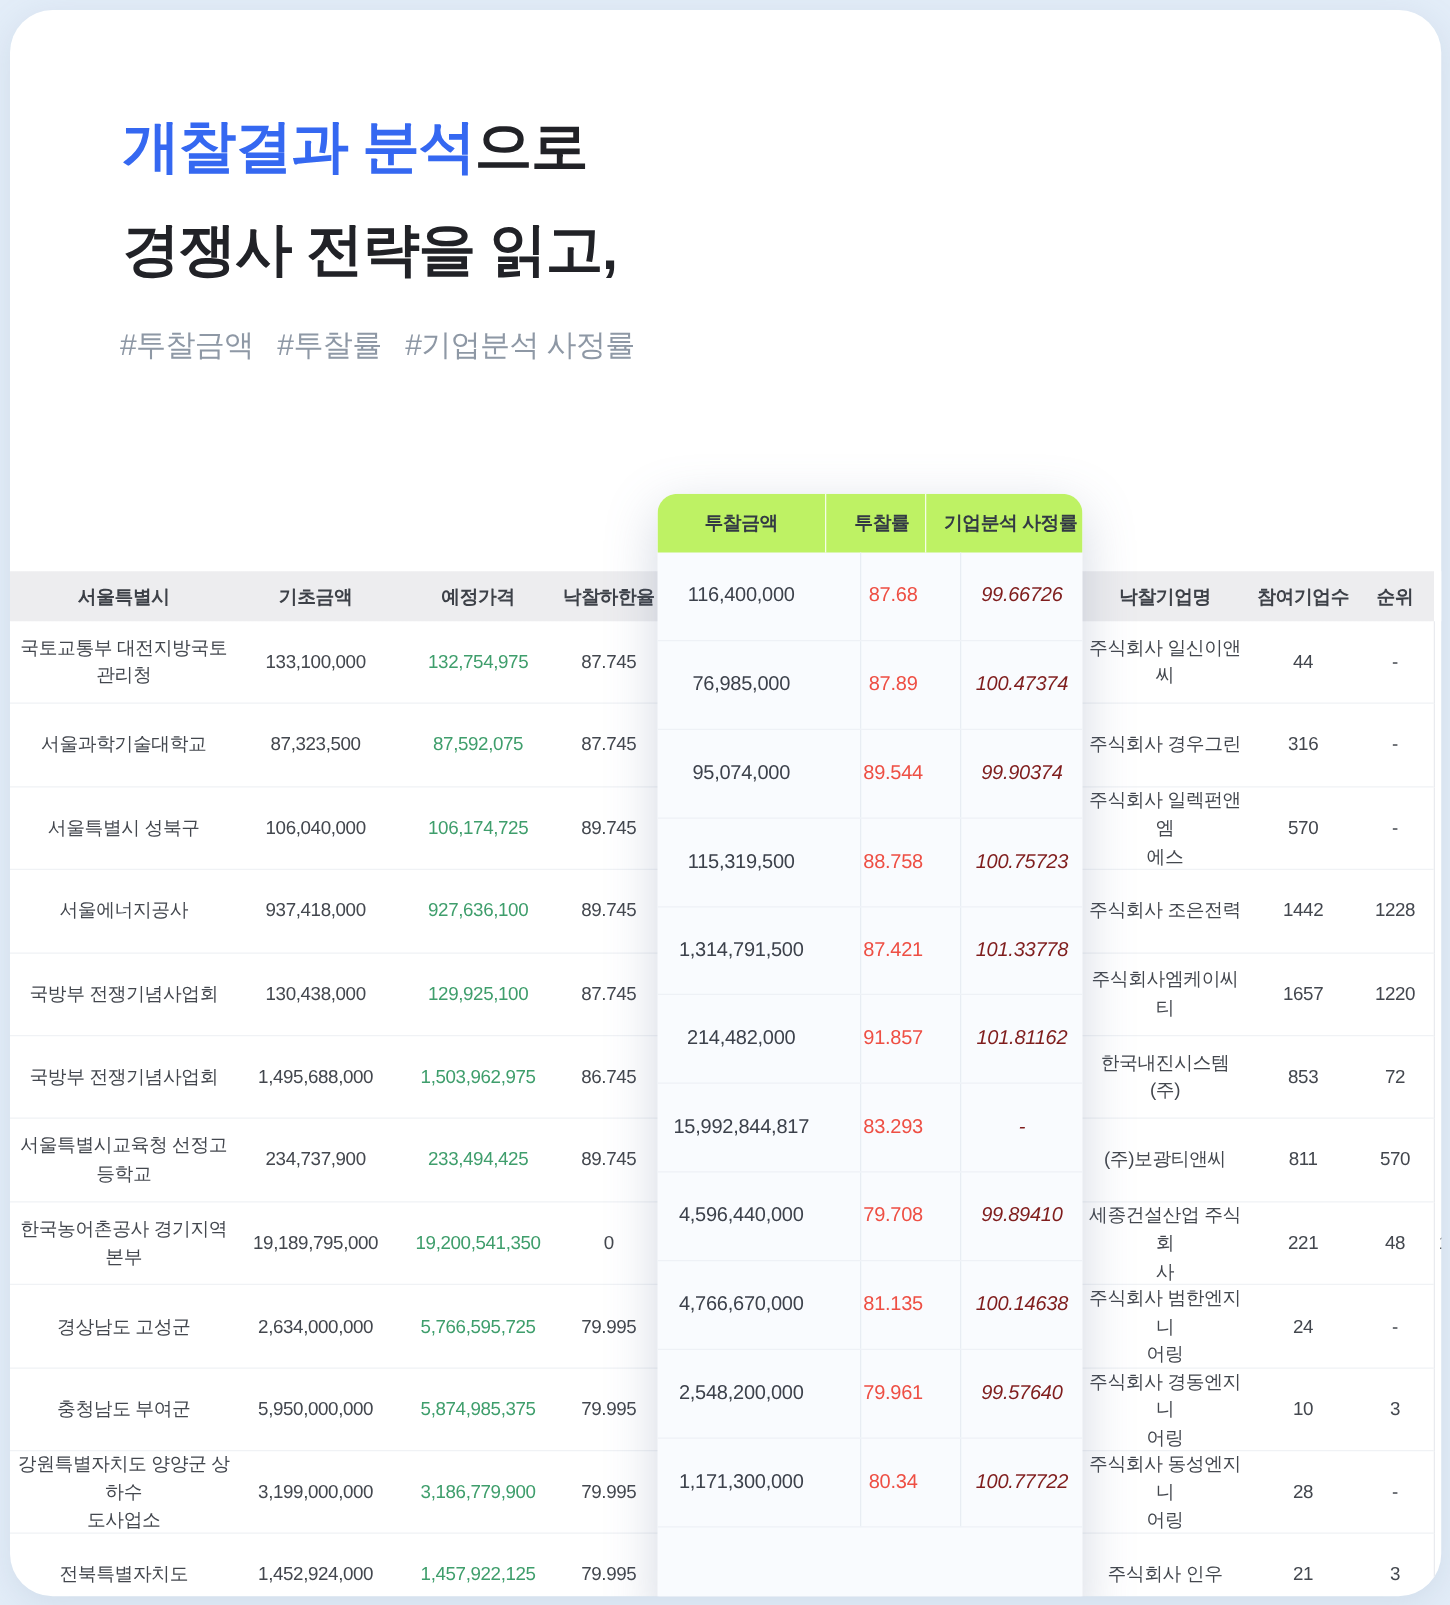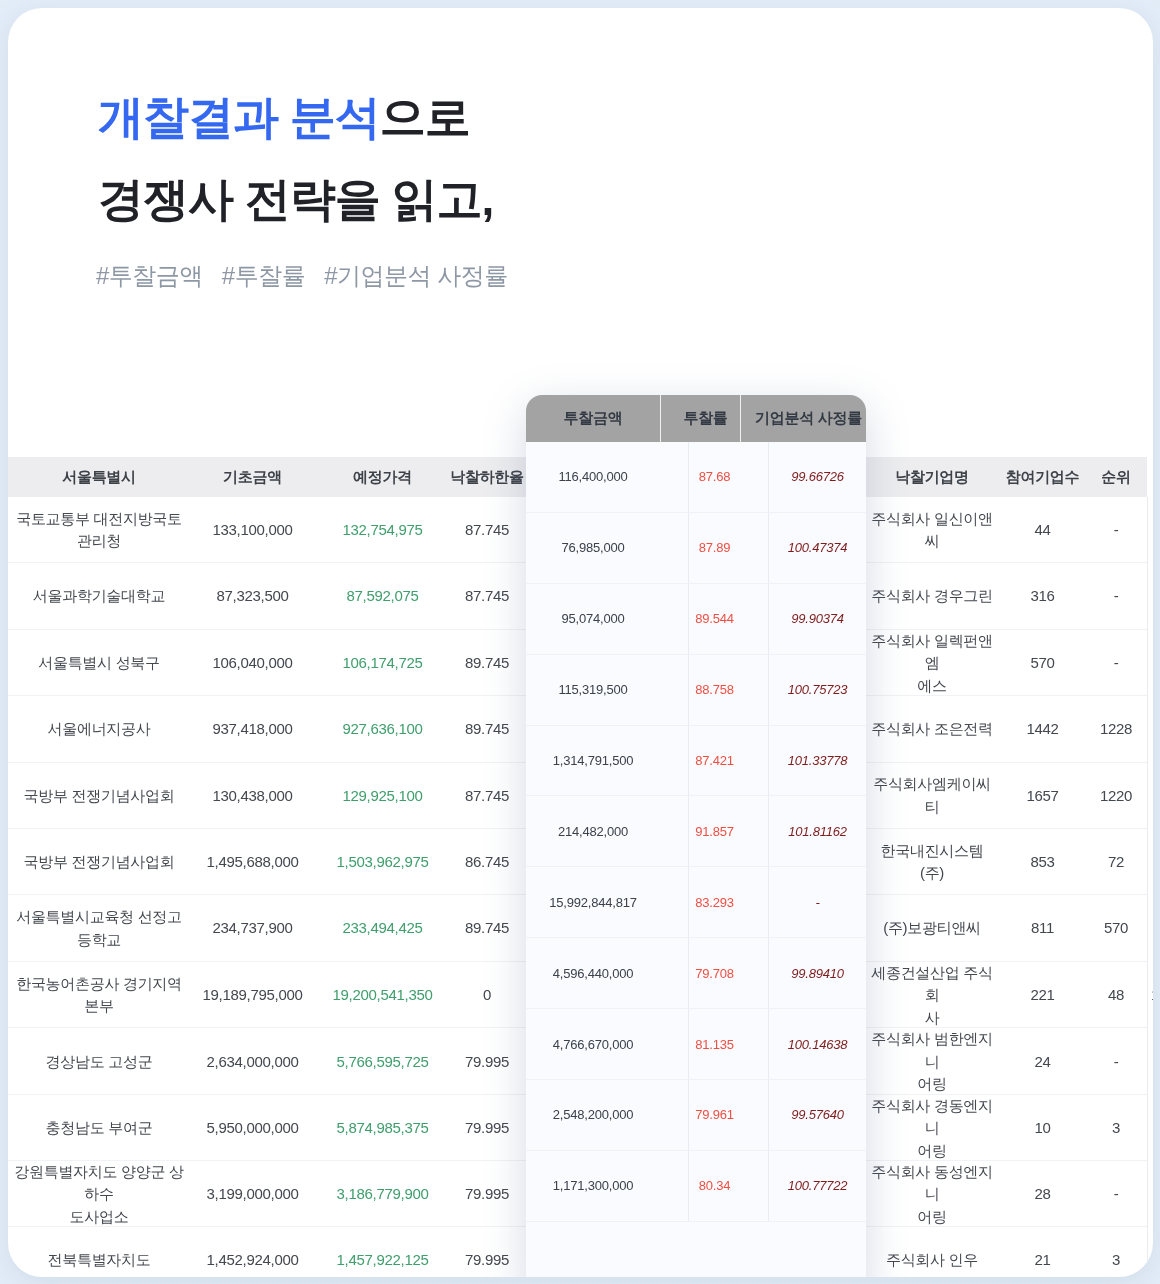--- a/index.html
+++ b/index.html
@@ -59,31 +59,31 @@
   .td.extra{justify-content:flex-start;padding:0 0 0 4px;}
   
   .panel{
     position:absolute;left:518px;top:387px;width:340px;height:900px;
     background:#f9fbfe;border-radius:16px;overflow:hidden;z-index:5;
     box-shadow:0 12px 42px rgba(99,119,155,.28);
   }
   .panel-head,.prow{
     display:grid;grid-template-columns:134px 80px 126px;
   }
-  .panel-head{height:47px;align-items:center;background:#a3a3a3;}
+  .panel-head{height:47px;align-items:center;background:#bef264;}
   .ph{
     display:flex;align-items:center;justify-content:center;height:100%;
     font-size:15px;font-weight:700;color:#333a44;letter-spacing:-0.3px;
     box-sizing:border-box;
   }
   .ph + .ph{border-left:1px solid rgba(255,255,255,.85);padding-left:10px;}
   .prow{height:70.9px;box-sizing:border-box;border-bottom:1px solid #eef1f6;}
   .pc{
     display:flex;align-items:center;justify-content:center;height:100%;
-    font-size:13px;letter-spacing:-0.2px;box-sizing:border-box;
+    font-size:16px;letter-spacing:-0.2px;box-sizing:border-box;
   }
   .pc + .pc{border-left:1px solid #e8edf3;margin-left:28px;}
   .pc.bid{color:#3c414b;}
   .pc.rate{color:#ee4f44;}
   .pc.assess{color:#7f1d1d;font-style:italic;}
 </style>
 </head>
 <body>
 
 <div class="card">

